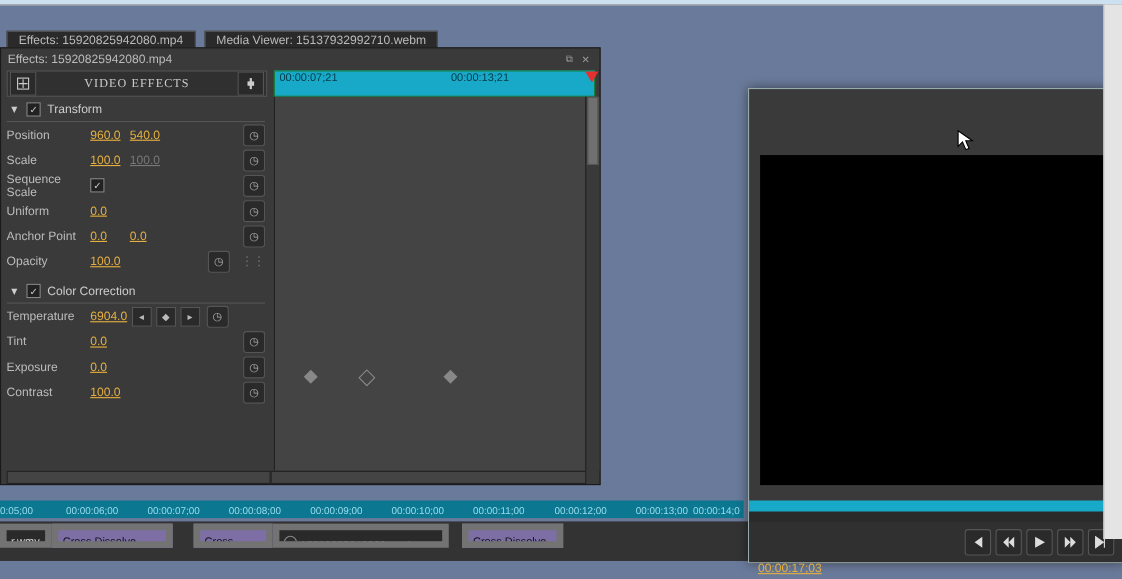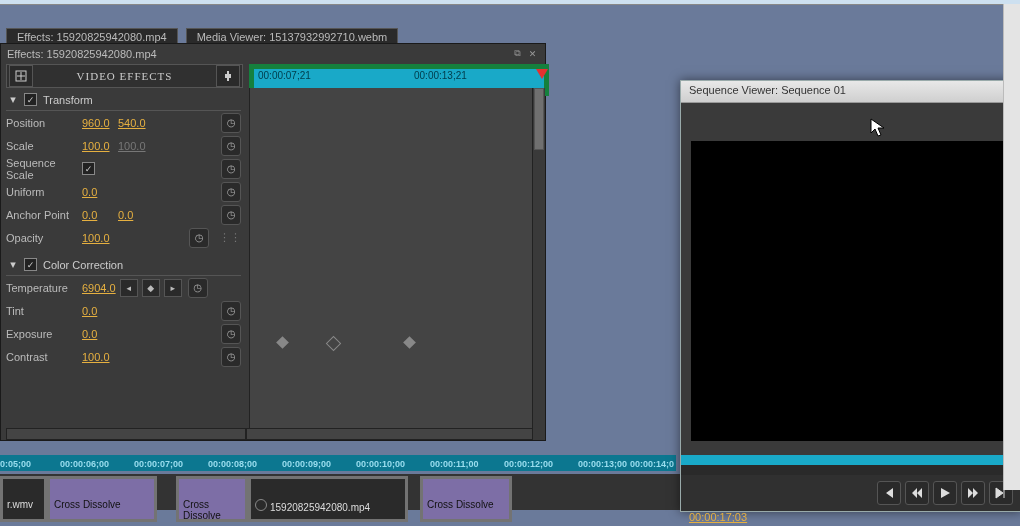--- a/index.html
+++ b/index.html
@@ -19,21 +19,21 @@
   .subtitle-icons{position:absolute;right:6px;top:3px;display:flex;gap:2px;}
   .mini-btn{width:13px;height:13px;background:#3a3a3a;display:flex;align-items:center;justify-content:center;color:#999;font-size:9px;}
   
   .header-row{position:absolute;left:5px;top:20px;right:302px;height:22px;
               display:flex;align-items:center;border:1px solid #555;background:#303030;}
   .hdr-icon{width:22px;height:20px;background:#2a2a2a;border:1px solid #555;margin:0 2px;
            display:flex;align-items:center;justify-content:center;color:#ccc;font-size:10px;}
   .hdr-title{flex:1;text-align:center;letter-spacing:1px;color:#ccc;font-family:Liberation Serif, serif;}
   
   .header-ruler{position:absolute;left:248px;top:20px;height:22px;width:290px;
-               background:#19a9c8;border:5px solid #15803d;}
+               background:#19a9c8;border:1px solid #15803d;}
   .header-ruler .tc{position:absolute;top:1px;color:#003b4a;font-size:10px;}
   .header-ruler::after{content:"";position:absolute;right:-4px;top:0;width:0;height:0;
      border-left:6px solid transparent;border-right:6px solid transparent;border-top:10px solid #e63030;}
   
   .params{position:absolute;left:5px;top:46px;width:235px;bottom:12px;overflow:hidden;}
   .section{border-bottom:1px solid #555;padding:3px 0 4px 2px;display:flex;align-items:center;gap:6px;color:#ccc;}
   .section .chev{width:10px;text-align:center;}
   .cb{width:11px;height:11px;border:1px solid #888;background:#222;display:flex;
       align-items:center;justify-content:center;font-size:9px;color:#ccc;}
   .row{display:flex;align-items:center;height:23px;gap:4px;}
@@ -51,24 +51,24 @@
   .kf-area{position:absolute;left:248px;top:44px;width:282px;bottom:12px;background:#444;border-left:1px solid #222;}
   .kf-area .dot{position:absolute;width:9px;height:9px;background:#888;transform:rotate(45deg);}
   .kf-area .dot.out{background:#444;border:1px solid #888;}
   
   .vscroll{position:absolute;right:0;top:44px;width:12px;bottom:12px;background:#3a3a3a;border-left:1px solid #222;}
   .vscroll .thumb{position:absolute;left:1px;right:1px;top:0;height:60px;background:#707070;border:1px solid #555;}
   .hscroll{position:absolute;left:5px;right:12px;bottom:0;height:12px;background:#3a3a3a;display:flex;}
   .hscroll .seg{flex:1;border:1px solid #222;background:#444;}
   
   .timeline-ruler{position:absolute;left:0;top:455px;width:676px;height:16px;background:#0c7790;}
-  .timeline-ruler .tick{position:absolute;top:4px;font-size:9px;color:#9de;font-weight:bold;}
+  .timeline-ruler .tick{position:absolute;top:4px;font-size:9px;color:#9de;}
   .clips{position:absolute;left:0;top:474px;width:680px;height:36px;background:#333;}
-  .clip{position:absolute;top:2px;height:22px;border:3px solid #737373;font-size:10px;
-        padding:20px 4px;overflow:hidden;color:#ddd;box-sizing:border-box;}
+  .clip{position:absolute;top:2px;height:22px;border:6px solid #737373;font-size:10px;
+        padding:5px 4px;overflow:hidden;color:#ddd;box-sizing:border-box;}
   .clip.purple{background:#7d6ea6;color:#111;}
   .clip.dark{background:#2a2a2a;}
   .round{width:10px;height:10px;border:1px solid #888;border-radius:50%;display:inline-block;margin-right:3px;}
   
   .seqwin{position:absolute;left:680px;top:80px;width:340px;height:430px;
           background:#3a3a3a;border:1px solid #9aa; box-shadow:0 0 10px rgba(0,0,0,.5);}
   .seqwin .titlebar{height:22px;background:linear-gradient(#e8e8e8,#cfcfcf);
         border-bottom:1px solid #999;color:#333;font-size:11px;padding:3px 8px;box-sizing:border-box;}
   .seqwin .video{position:absolute;left:10px;right:0;top:60px;height:300px;background:#000;}
   .seqwin .track{position:absolute;left:0;right:0;bottom:40px;height:16px;background:#19a9c8;}
@@ -224,21 +224,20 @@
 </div>
 <div class="clips">
   <div class="clip dark" style="left:0;width:47px">r.wmv</div>
   <div class="clip purple" style="left:47px;width:110px">Cross Dissolve</div>
   <div class="clip purple" style="left:176px;width:72px">Cross Dissolve</div>
   <div class="clip dark" style="left:248px;width:160px"><span class="round"></span><span>15920825942080.mp4</span></div>
   <div class="clip purple" style="left:420px;width:92px">Cross Dissolve</div>
 </div>
 
 <div class="seqwin">
-  <div class="titlebar">Sequence Viewer: Sequence 01</div>
   <div class="video"></div>
   <div class="track"></div>
   <div class="hscroll2"></div>
   <div class="ctrlbar">
     <span class="tcode">00:00:17;03</span>
     <span class="spacer"></span>
     <span class="playbtn">
       <svg width="12" height="12">
             <path d="M2 1v10M10 1L3 6l7 5z" fill="#ddd"></path>
           </svg>

